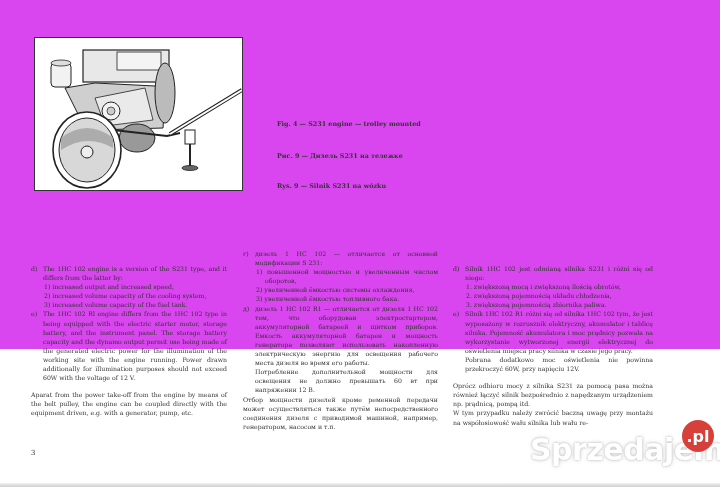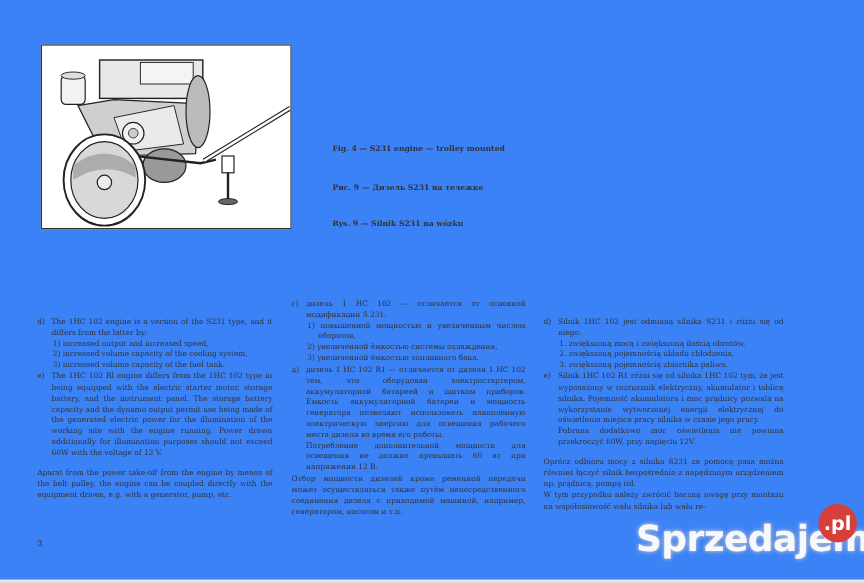--- a/index.html
+++ b/index.html
@@ -3,21 +3,21 @@
   <meta charset="utf-8">
   <style>
     html, body { margin: 0; padding: 0; }
     body {
       width: 720px; height: 487px; overflow: hidden;
       background: #ffffff;
       position: relative;
       font-family: "DejaVu Serif", serif;
       color: #2a2a2a;
     }
-    .page { position: absolute; left: 0; top: 0; width: 720px; height: 487px; background: #3b82f6; }
+    .page { position: absolute; left: 0; top: 0; width: 720px; height: 349px; background: #d946ef; }
     .bottom-edge { position: absolute; left: 0; top: 483px; width: 720px; height: 4px; background: linear-gradient(#f2f2f2, #cfcfcf); }
     .figure-box {
       position: absolute; left: 34px; top: 37px; width: 207px; height: 152px;
       border: 1px solid #333; background: #fff; overflow: hidden;
     }
     .captions { position: absolute; left: 277px; top: 120px; font-size: 6.4px; font-weight: bold; color: #333; }
     .captions div { position: absolute; white-space: nowrap; }
     .col { position: absolute; font-size: 6.2px; line-height: 9.1px; color: #333; text-align: justify; }
     .col1 { left: 31px; top: 264px; width: 196px; }
     .col2 { left: 243px; top: 249px; width: 195px; }

